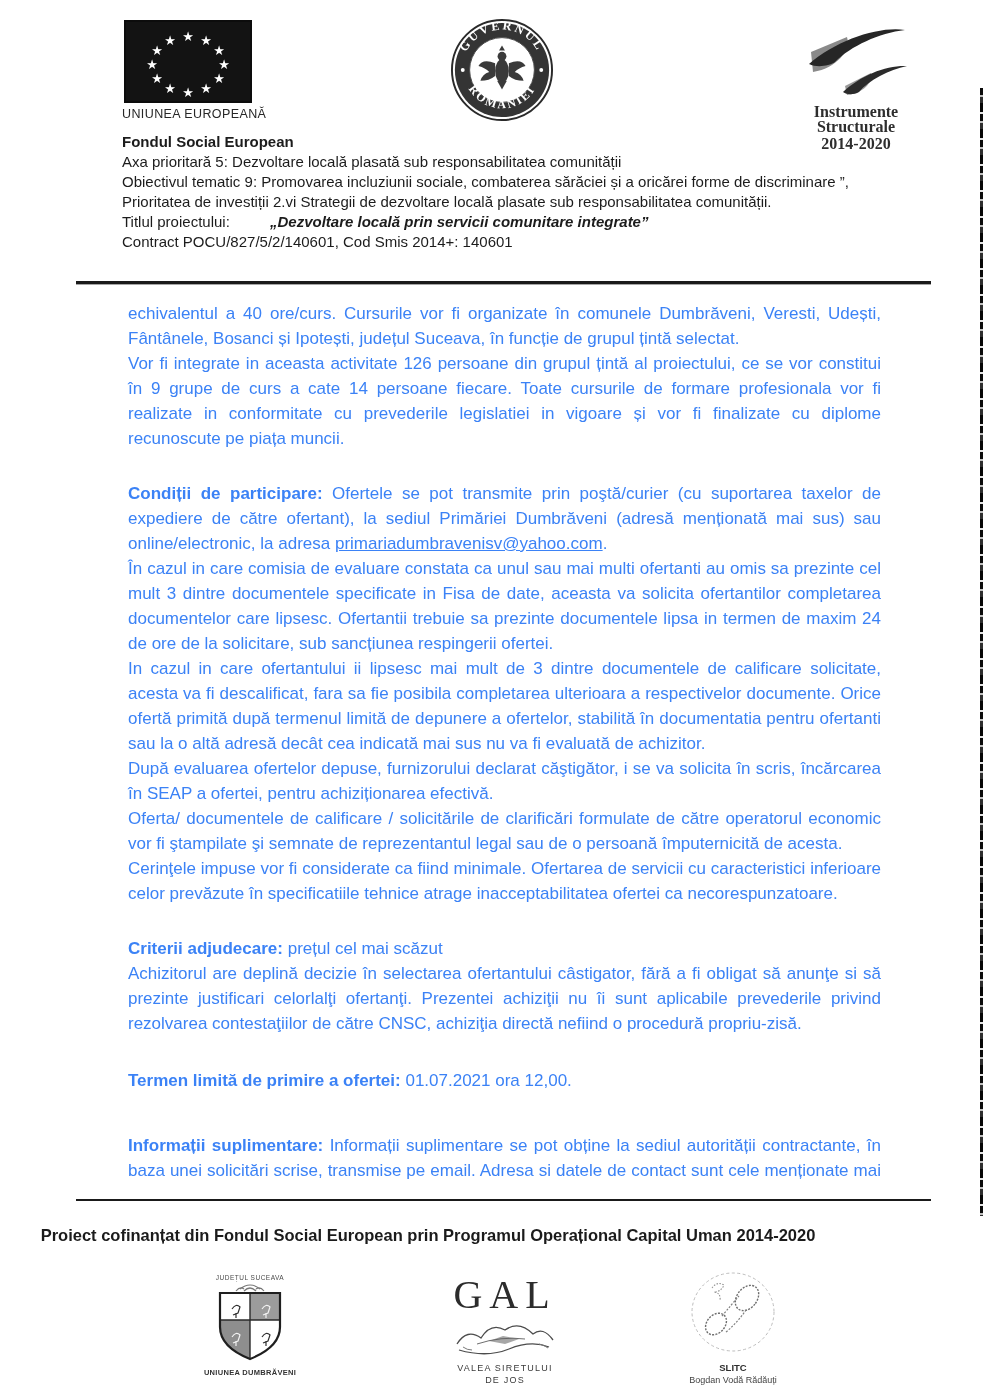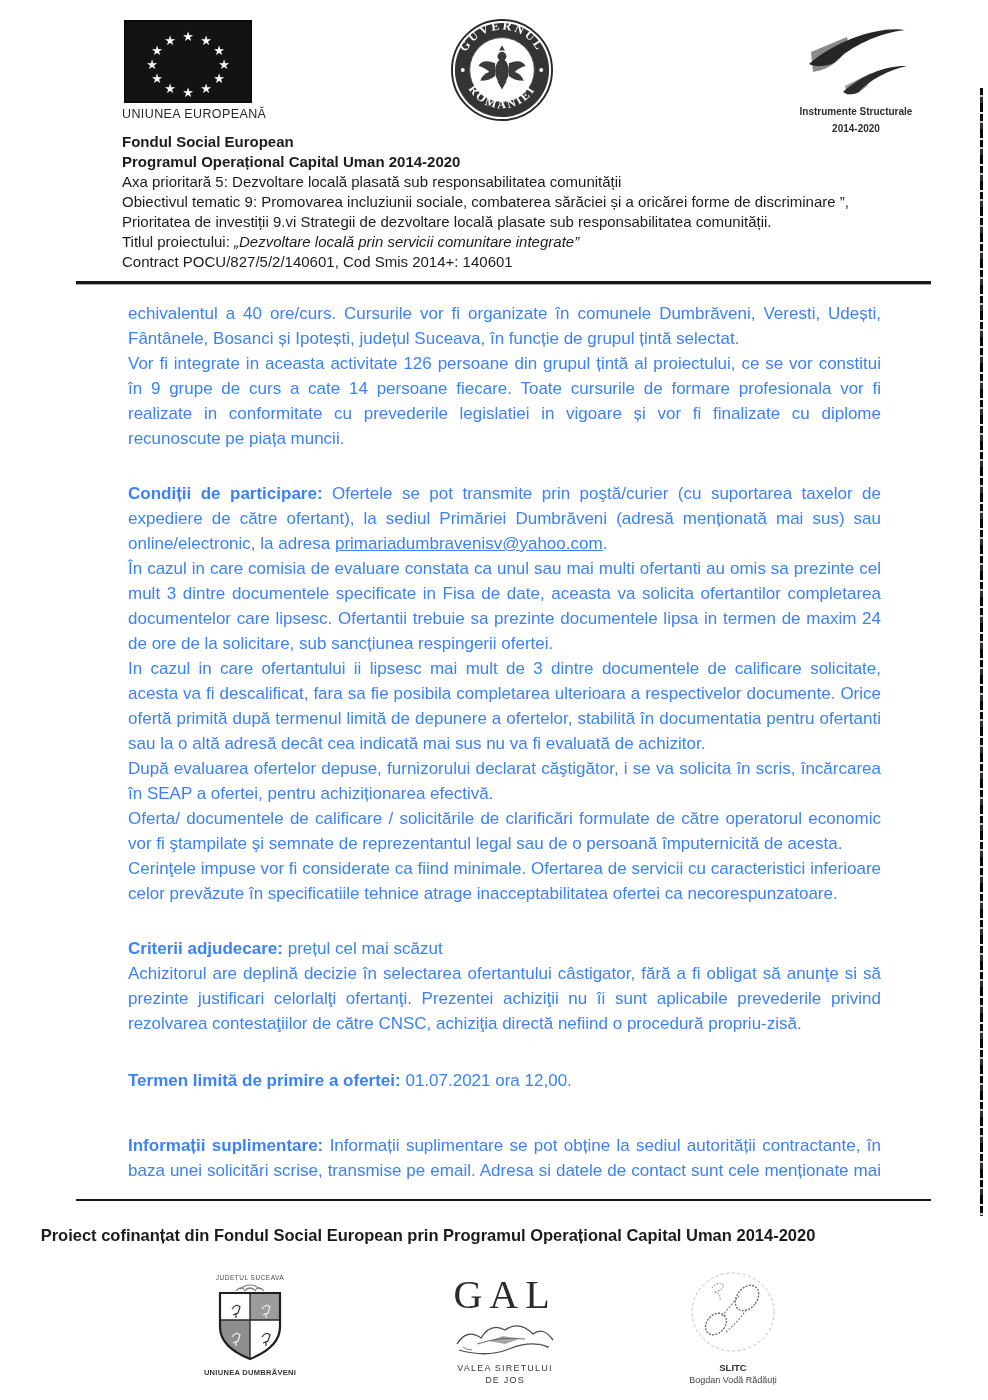--- a/index.html
+++ b/index.html
@@ -12,26 +12,26 @@
   .scan-line{
     position:absolute;left:980px;top:88px;width:3px;height:1128px;
     background:repeating-linear-gradient(180deg,#0a0a0a 0 7px,rgba(0,0,0,.25) 7px 9px,#2e2e2e 9px 15px,#060606 15px 24px,rgba(0,0,0,.1) 24px 26px);
   }
   
   .eu-logo{position:absolute;left:122px;top:20px;width:132px;text-align:center;}
   .eu-flag{display:block;margin:0 auto;}
   .eu-caption{margin-top:4px;font-size:12.5px;letter-spacing:.4px;color:#272727;white-space:nowrap;}
   .gov-seal{position:absolute;left:450px;top:16px;width:104px;height:108px;}
   .is-logo{position:absolute;left:778px;top:22px;width:156px;text-align:center;}
-  .is-caption{font-size:10px;font-weight:bold;color:#2e2e2e;line-height:15px;margin-top:2px;}
+  .is-caption{font-size:16px;font-weight:bold;color:#2e2e2e;line-height:15px;margin-top:2px;font-family:Liberation Serif, serif;}
   
   .prog{position:absolute;left:122px;top:132px;width:790px;font-size:15px;}
   .pl{height:20px;line-height:20px;white-space:nowrap;}
   .b{font-weight:bold;}
-  .bi{font-weight:normal;font-style:italic;}
+  .bi{font-weight:bold;font-style:italic;margin-left:36px;}
   .rule{position:absolute;left:76px;width:855px;background:#1a1a1a;}
   .rule-top{top:281px;height:3px;box-shadow:0 1px 0 rgba(0,0,0,.35);}
   .rule-bottom{top:1199px;height:2px;}
   
   .body-text{position:absolute;left:120px;top:301px;width:753px;font-size:17px;line-height:25px;text-align:justify;color:#3b82f6;margin-left:8px;}
   .para{margin:0;}
   .g30{margin-top:30px;}
   .g32{margin-top:32px;}
   .g40{margin-top:40px;}
   .link{text-decoration:underline;}
@@ -110,24 +110,23 @@
       <path d="M18,42 C46,18 88,4 114,8 C88,11 60,24 44,40 C38,44 26,46 18,42 Z" fill="#262626"></path>
       <path d="M54,64 L80,51 C82,61 72,71 56,73 Z" fill="#999999"></path>
       <path d="M52,70 C70,53 96,43 116,44 C98,48 78,58 68,70 C63,73 56,73 52,70 Z" fill="#2b2b2b"></path>
     </svg>
     <div class="is-caption">Instrumente Structurale</div>
     <div class="is-caption">2014-2020</div>
   </div>
 
   <div class="prog">
     <div class="pl b">Fondul Social European</div>
-    <div class="pl b">Programul Operațional Capital Uman 2014-2020</div>
     <div class="pl">Axa prioritară 5: Dezvoltare locală plasată sub responsabilitatea comunității</div>
     <div class="pl">Obiectivul tematic 9: Promovarea incluziunii sociale, combaterea sărăciei și a oricărei forme de discriminare ”,</div>
-    <div class="pl">Prioritatea de investiții 9.vi Strategii de dezvoltare locală plasate sub responsabilitatea comunității.</div>
+    <div class="pl">Prioritatea de investiții 2.vi Strategii de dezvoltare locală plasate sub responsabilitatea comunității.</div>
     <div class="pl"><span>Titlul proiectului: </span><span class="bi">„Dezvoltare locală prin servicii comunitare integrate”</span></div>
     <div class="pl">Contract POCU/827/5/2/140601, Cod Smis 2014+: 140601</div>
   </div>
 
   <div class="rule rule-top"></div>
 
   <main class="body-text">
     <p class="para">echivalentul a 40 ore/curs. Cursurile vor fi organizate în comunele Dumbrăveni, Veresti, Udești, Fântânele, Bosanci și Ipotești, județul Suceava, în funcție de grupul țintă selectat.</p>
     <p class="para">Vor fi integrate in aceasta activitate 126 persoane din grupul țintă al proiectului, ce se vor constitui în 9 grupe de curs a cate 14 persoane fiecare. Toate cursurile de formare profesionala vor fi realizate in conformitate cu prevederile legislatiei in vigoare și vor fi finalizate cu diplome recunoscute pe piața muncii.</p>
     <p class="para g30"><span class="b">Condiții de participare:</span><span> Ofertele se pot transmite prin poştă/curier (cu suportarea taxelor de expediere de către ofertant), la sediul Primăriei Dumbrăveni (adresă menționată mai sus) sau online/electronic, la adresa </span><span class="link">primariadumbravenisv@yahoo.com</span><span>.</span></p>

